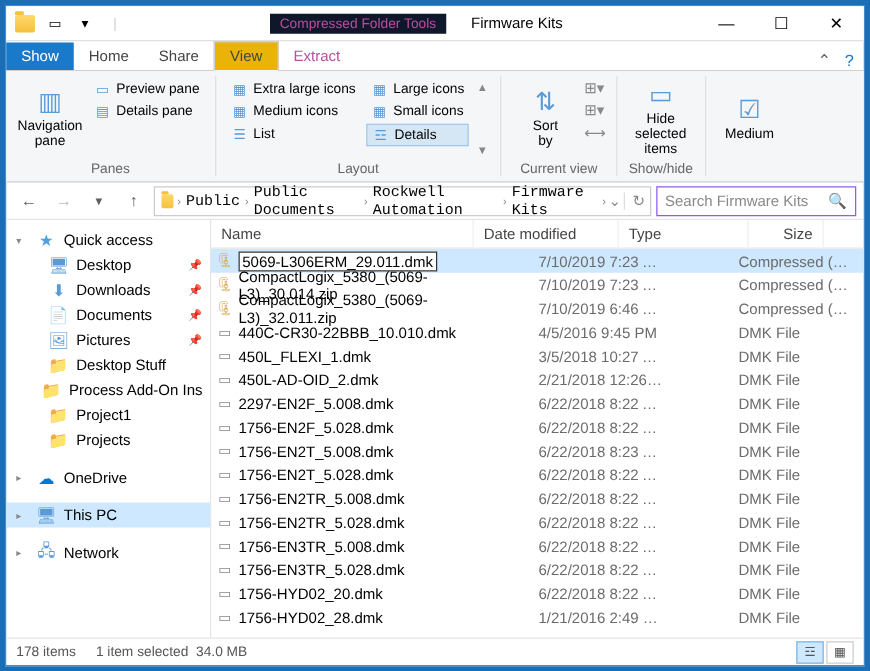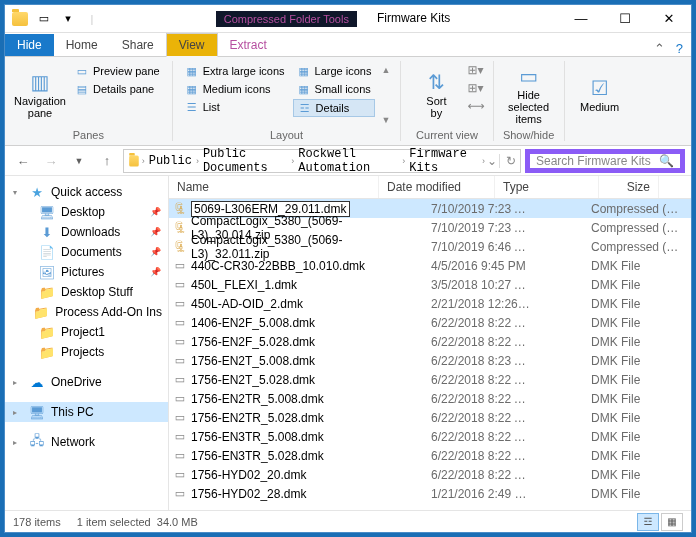--- a/index.html
+++ b/index.html
@@ -33,21 +33,21 @@
 .smallbtn.sel { border: 1px solid #a6c8e6; background: #d5e6f5; }
 .chk { display: flex; align-items: center; gap: 4px; }
 .chk input { width: 12px; height: 12px; }
 .mini-ico { width: 14px; height: 14px; display: inline-flex; align-items: center; justify-content: center; font-size: 11px; color: #5b9bd5; }
 
 .addrrow { height: 30px; display: flex; align-items: center; padding: 2px 6px; gap: 4px; border-bottom: 1px solid #e5e5e5; }
 .navbtn { width: 24px; height: 24px; border-radius: 2px; display: flex; align-items: center; justify-content: center; color: #606060; font-size: 13px; }
 .addrbar { flex: 1; height: 24px; border: 1px solid #cccccc; display: flex; align-items: center; padding: 0 4px; font-size: 12px; gap: 2px; }
 .crumb { padding: 0 2px; font-family: Liberation Mono, monospace; }
 .crumb-sep { color: #888; font-size: 9px; }
-.searchbox { width: 160px; height: 24px; border: 5px solid #8b5cf6; display: flex; align-items: center; padding: 0 6px; font-size: 12px; color: #888; gap: 6px; }
+.searchbox { width: 160px; height: 24px; border: 1px solid #8b5cf6; display: flex; align-items: center; padding: 0 6px; font-size: 12px; color: #888; gap: 6px; }
 
 .body { flex: 1; display: flex; overflow: hidden; }
 .nav { width: 164px; border-right: 1px solid #e5e5e5; padding: 6px 0; font-size: 12px; overflow: hidden; }
 .nav-item { display: flex; align-items: center; gap: 6px; padding: 3px 6px 3px 18px; white-space: nowrap; }
 .nav-item.top { padding-left: 8px; }
 .nav-item .chev { width: 10px; color: #888; font-size: 8px; }
 .nav-item.sel { background: #cde8ff; }
 .nav-ico { width: 16px; height: 14px; display: inline-flex; align-items: center; justify-content: center; font-size: 13px; }
 .nav-sep { height: 10px; }
 
@@ -97,21 +97,21 @@
       <span>Firmware Kits</span>
     </div>
     <div class="win-controls">
       <div>—</div>
       <div>☐</div>
       <div>✕</div>
     </div>
   </div>
 
   <div class="menutabs">
-    <div class="mtab file">Hide</div>
+    <div class="mtab file">Show</div>
     <div class="mtab">Home</div>
     <div class="mtab">Share</div>
     <div class="mtab active">View</div>
     <div class="mtab ctx">Extract</div>
     <div class="ribbon-right">
       <span>⌃</span>&nbsp;&nbsp;
       <span style="color:#1979ca">?</span>
     </div>
   </div>
 
@@ -369,21 +369,21 @@
               <span class="file-ico dmk-ico">▭</span>
               <span>450L-AD-OID_2.dmk</span>
             </div>
        <div class="c-date">2/21/2018 12:26 AM</div>
        <div class="c-type">DMK File</div>
        <div class="c-size">65 KB</div>
      </div>
           <div class="row ">
        <div class="c-name">
               <span class="file-ico dmk-ico">▭</span>
-              <span>1406-EN2F_5.008.dmk</span>
+              <span>2297-EN2F_5.008.dmk</span>
             </div>
        <div class="c-date">6/22/2018 8:22 AM</div>
        <div class="c-type">DMK File</div>
        <div class="c-size">3,339 KB</div>
      </div>
           <div class="row ">
        <div class="c-name">
               <span class="file-ico dmk-ico">▭</span>
               <span>1756-EN2F_5.028.dmk</span>
             </div>

